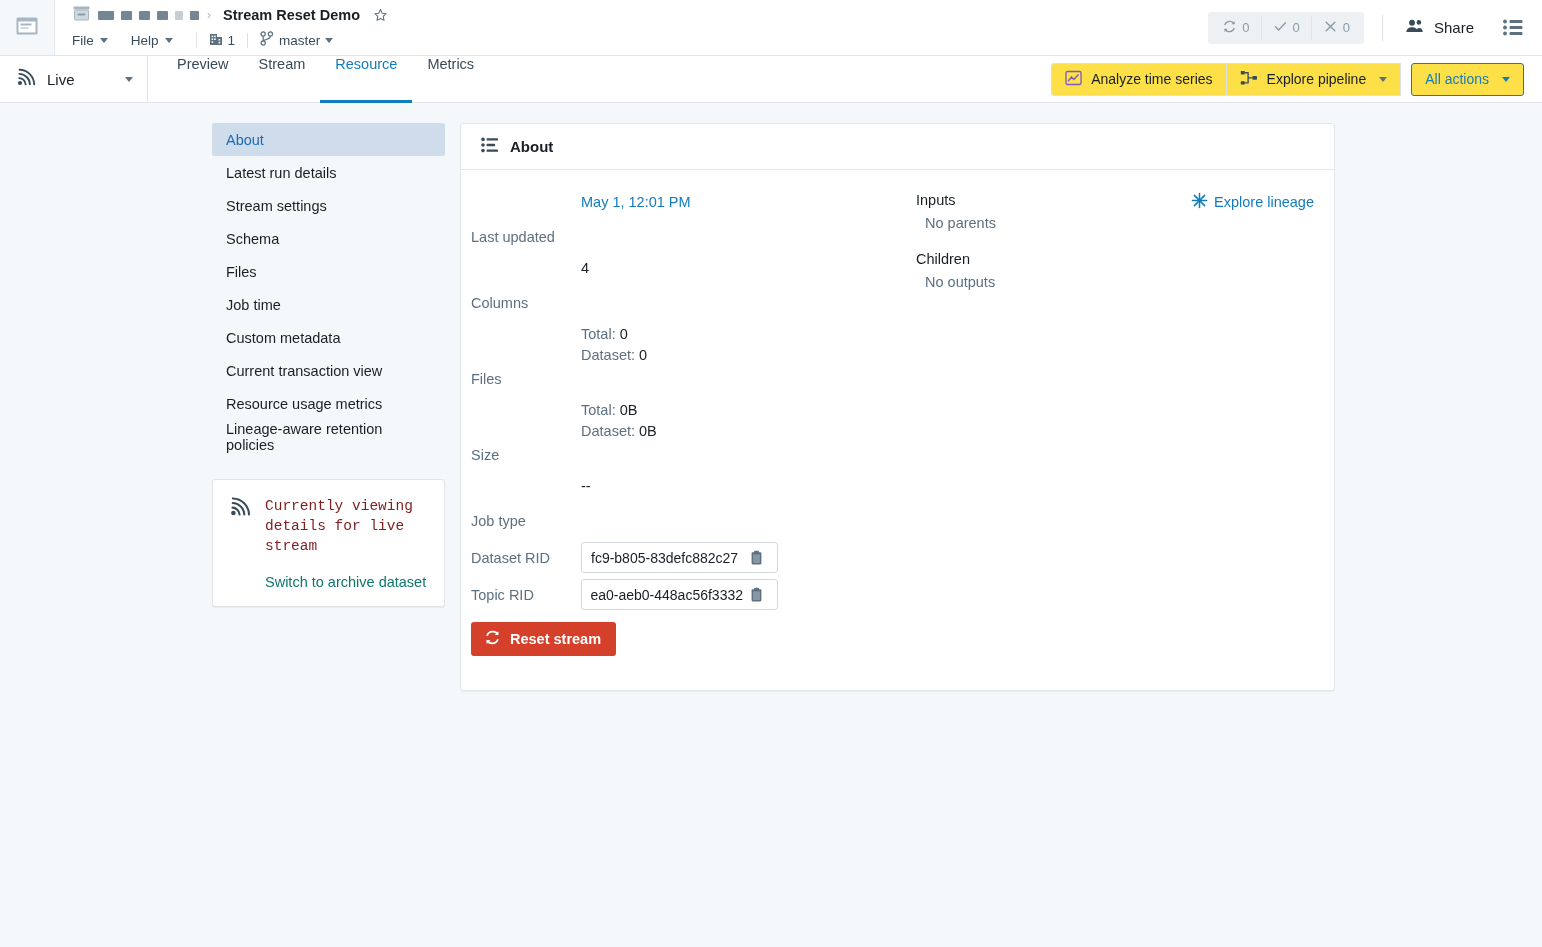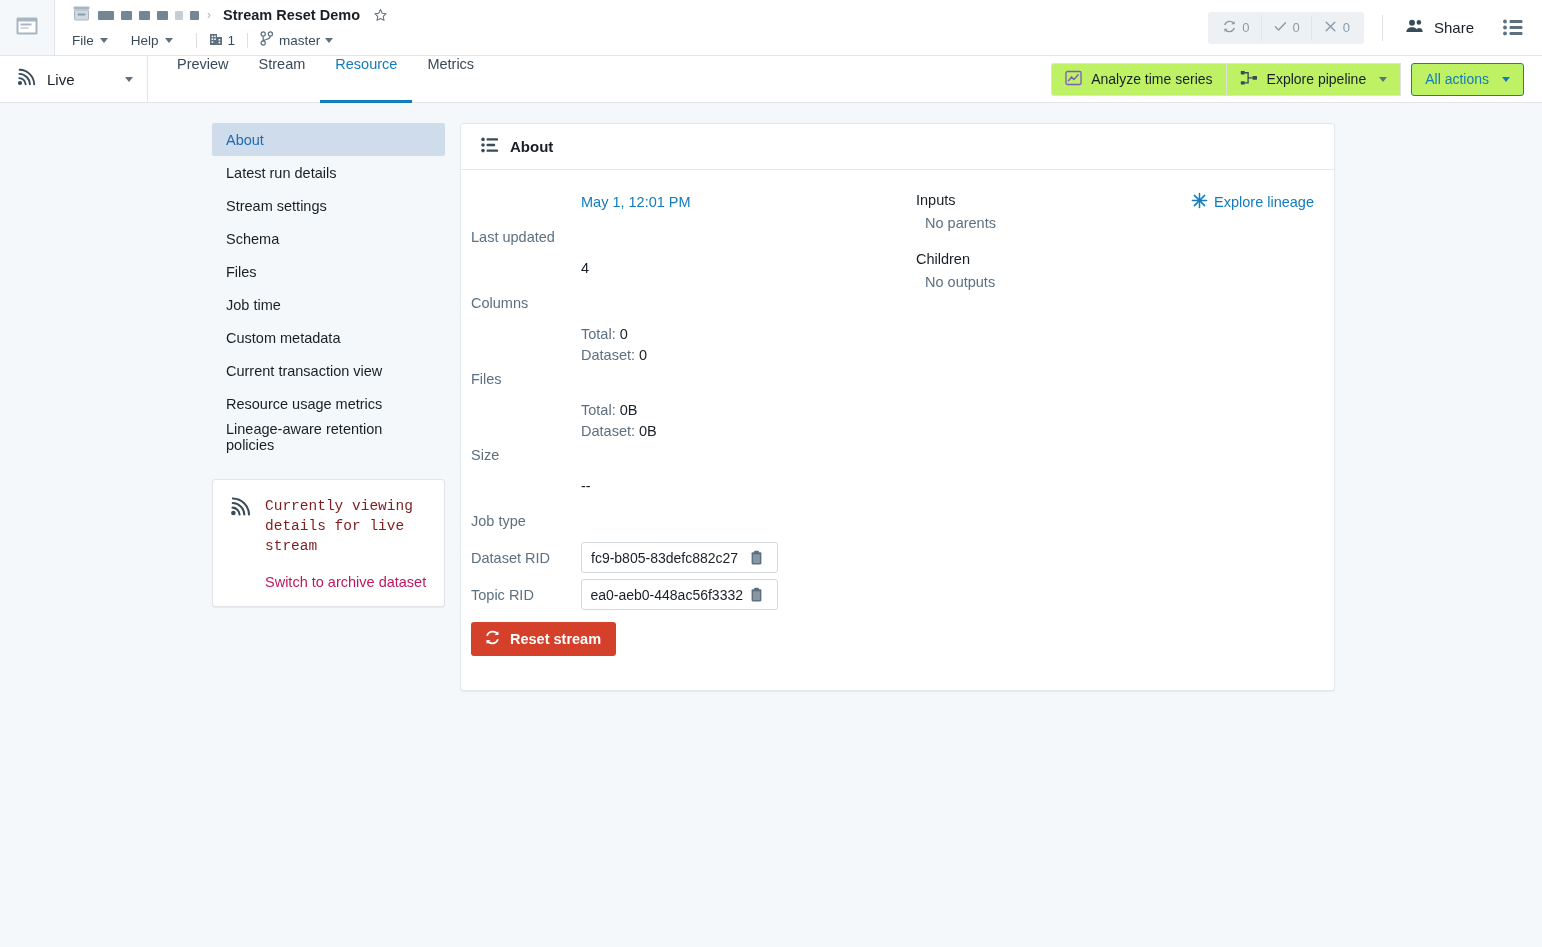--- a/index.html
+++ b/index.html
@@ -211,21 +211,21 @@
     gap: 0;
   }
   .action-btn {
     display: inline-flex;
     align-items: center;
     gap: 9px;
     height: 33px;
     padding: 0 13px;
     font-size: 14px;
     color: #182026;
-    background: #bef264;
+    background: #fde047;
     border: 1px solid #dce0e5;
     cursor: pointer;
     white-space: nowrap;
   }
   .action-btn.first { border-radius: 3px 0 0 3px; border-right: none; }
   .action-btn.mid { border-radius: 0; }
   .action-btn.outlined {
     margin-left: 10px;
     border: 1px solid #137cbd;
     border-radius: 3px;
@@ -286,21 +286,21 @@
     font-size: 14.5px;
     color: #7f1d1d;
     line-height: 1.38;
     font-family: Liberation Mono, monospace;
   }
   .switch-link {
     display: block;
     margin-top: 18px;
     margin-left: 36px;
     font-size: 14.5px;
-    color: #be185d;
+    color: #0f766e;
     cursor: pointer;
   }
 
   
   .about-panel {
     margin-left: 15px;
     width: 875px;
     background: #fff;
     border: 1px solid #e3e8ed;
     border-radius: 3px;

